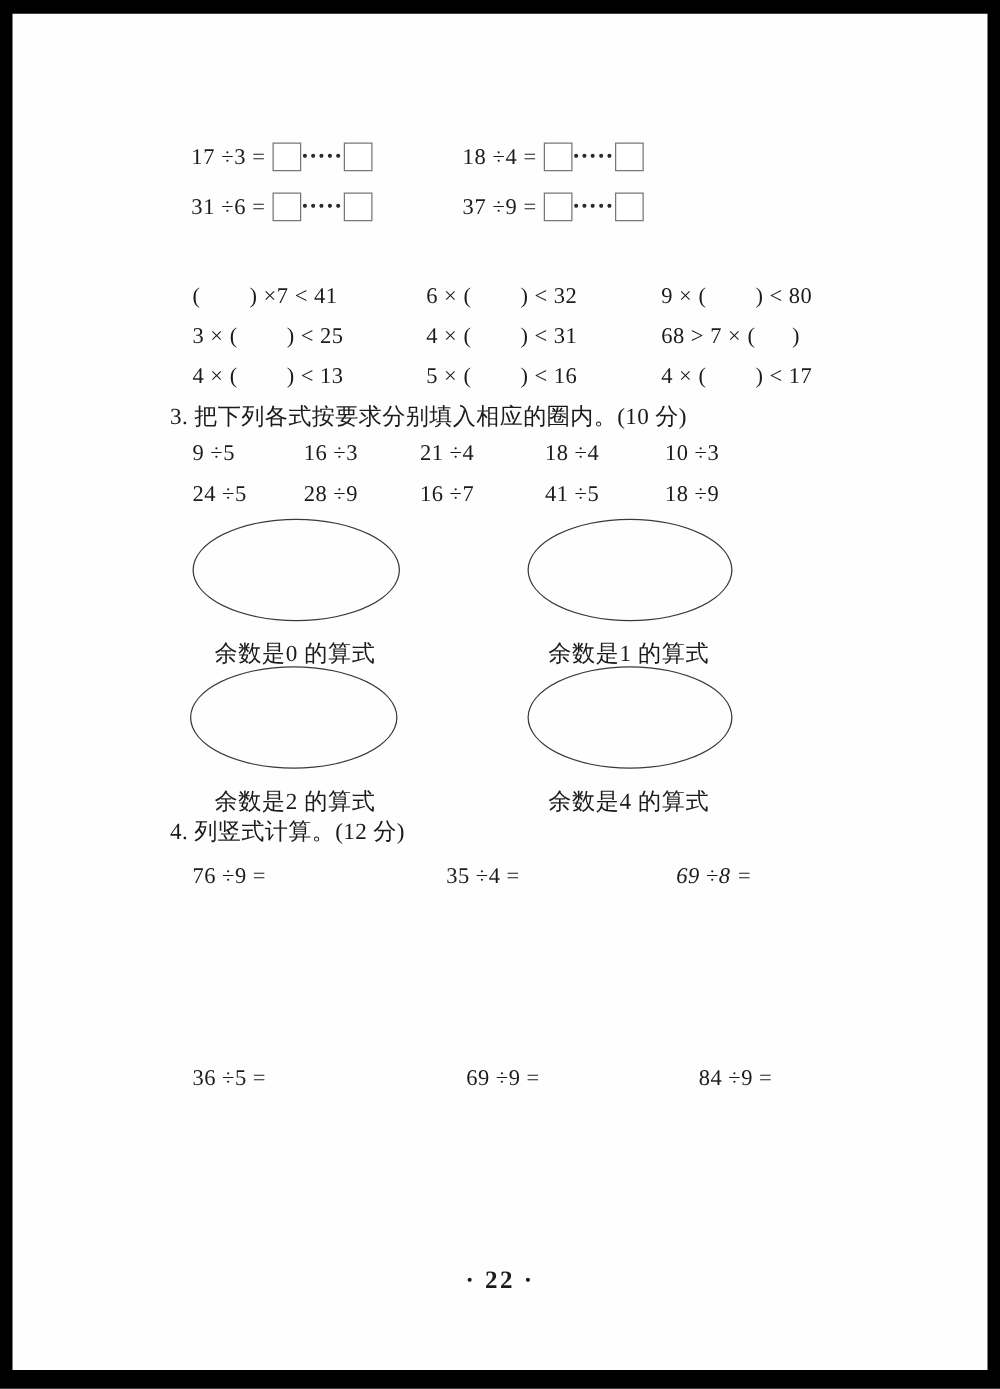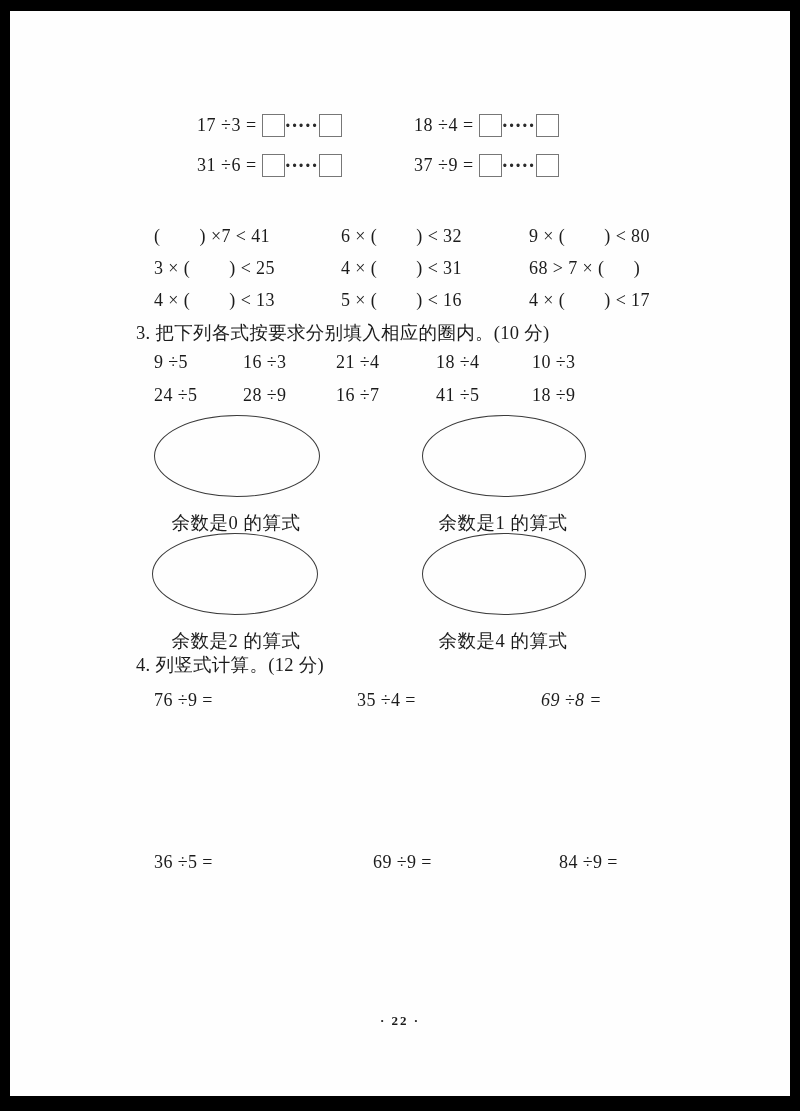--- a/index.html
+++ b/index.html
@@ -20,21 +20,21 @@
 
   
   .q1-item {
     position: absolute;
     height: 28px;
     display: flex;
     align-items: center;
     font-size: 18px;
     white-space: nowrap;
   }
-  .q1-expr { margin-right: 5px; letter-spacing: 0.5px; margin-left: 44px; }
+  .q1-expr { margin-right: 5px; letter-spacing: 0.5px; }
   .answer-box {
     width: 21px; height: 21px;
     border: 1px solid #777;
     background: #fff;
     display: inline-block;
     flex: 0 0 auto;
   }
   .rem-dots {
     display: inline-block;
     width: 34px;
@@ -73,21 +73,21 @@
     font-size: 18.5px;
     white-space: nowrap;
     letter-spacing: 0.5px;
   }
 
   .footer-pagenum {
     position: absolute;
     left: 0; width: 100%;
     top: 1002px;
     text-align: center;
-    font-size: 13px;
+    font-size: 20px;
     font-weight: 700;
     letter-spacing: 2px;
   }
 </style>
 </head>
 <body>
 
 <div class="page">
 
   <div class="q1-item" style="left:143px; top:100px;">

